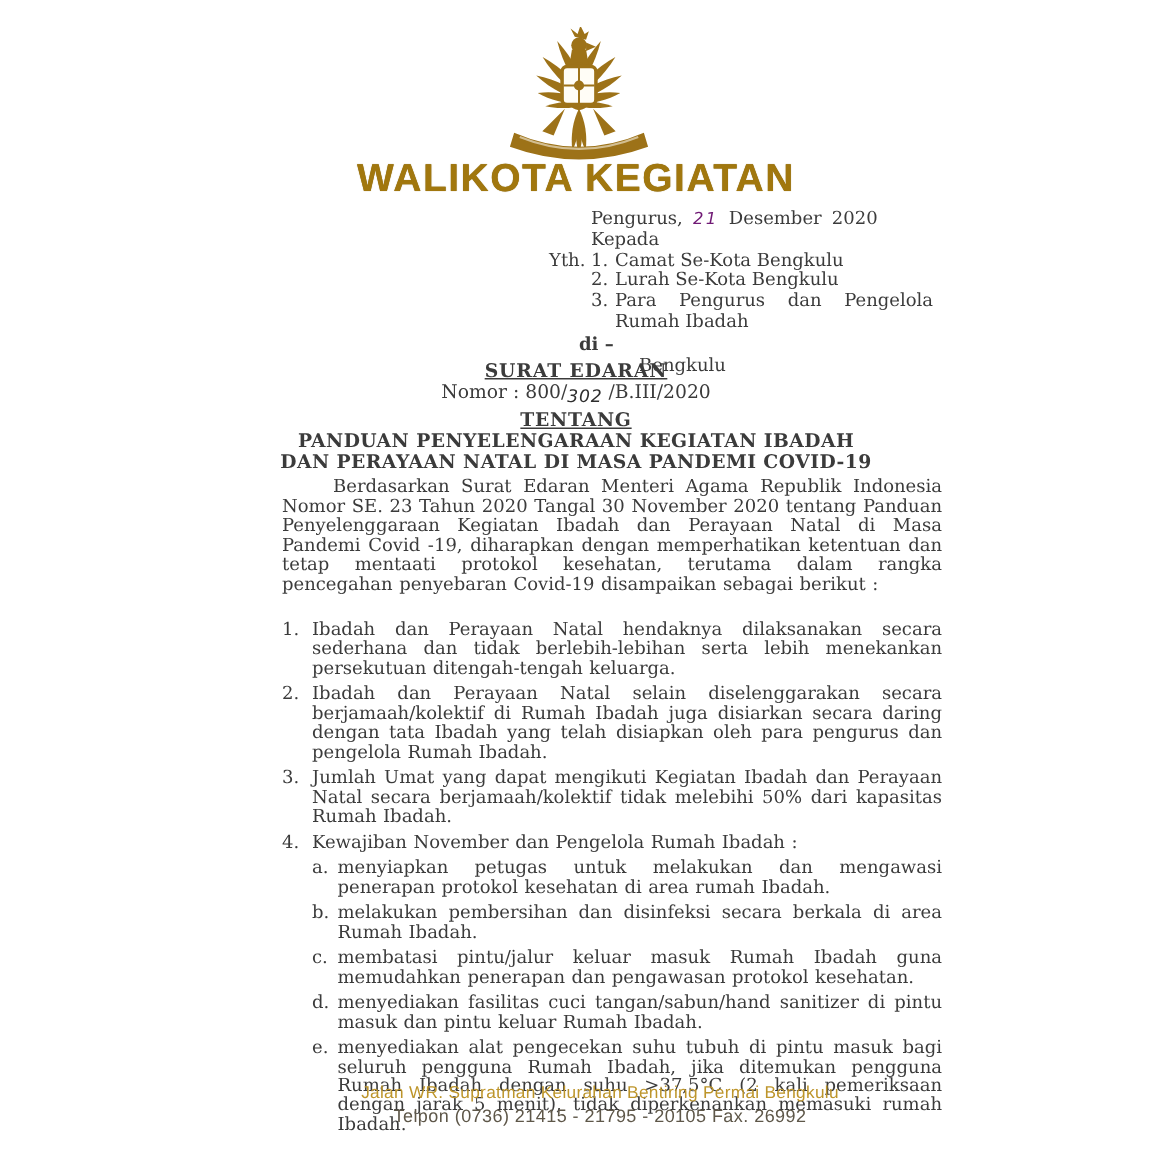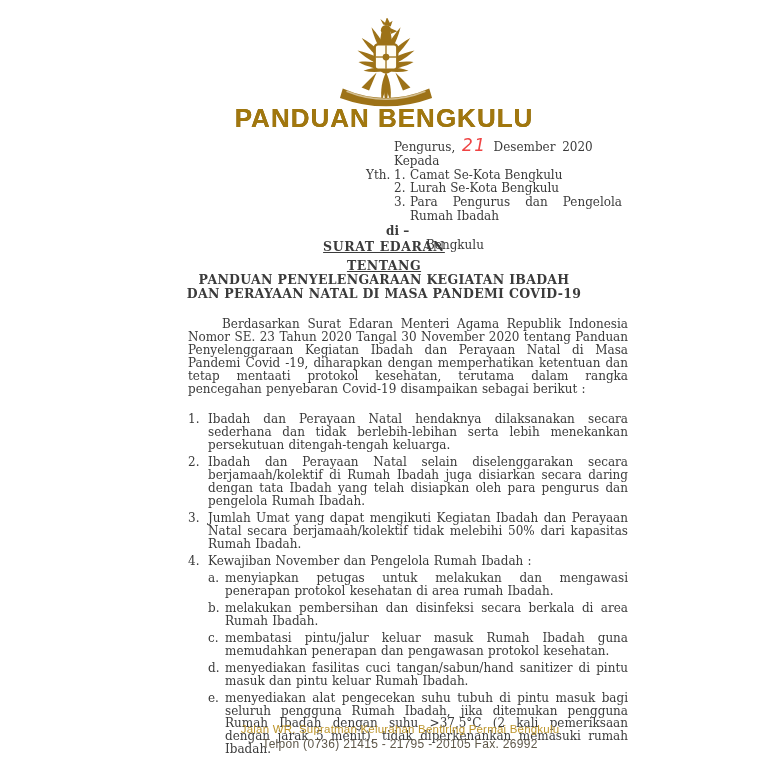--- a/index.html
+++ b/index.html
@@ -23,21 +23,21 @@
   .yth-row{display:flex;}
   .yth-label{width:28px;flex:none;}
   .recipients{flex:1;}
   .recipient{display:flex;}
   .r-num{width:16px;flex:none;}
   .r-text{flex:1;text-align:justify;}
   .di-line{padding-left:20px;margin-top:1px;font-weight:bold;}
   .place-line{padding-left:60px;}
   .hand{
     font-family:"DejaVu Sans", sans-serif;font-style:italic;
-    font-size:17px;letter-spacing:1.5px;color:#ef4444;
+    font-size:11px;letter-spacing:1.5px;color:#701a75;
   }
   .hand-num{
     font-family:"DejaVu Sans", sans-serif;font-style:italic;
     font-size:11.5px;letter-spacing:0.5px;color:#2e2e2e;
     position:relative;top:2.5px;
   }
   
   .title-block{position:absolute;top:240px;left:0;width:100%;text-align:center;font-size:12.5px;line-height:14px;}
   .doc-type{font-weight:bold;text-decoration:underline;letter-spacing:0.6px;}
   .nomor{margin-top:0px;}
@@ -105,21 +105,21 @@
       <path d="M14 75 Q60 95 106 75 L109 85 Q60 103 11 85 Z"></path>
     </g>
 
     <rect x="48" y="28" width="24" height="27" rx="3.5" fill="#fffdf6" stroke="#9d7218" stroke-width="2.5"></rect>
     <line x1="49" y1="41.5" x2="71" y2="41.5" stroke="#9d7218" stroke-width="1.4"></line>
     <line x1="60" y1="29" x2="60" y2="54" stroke="#9d7218" stroke-width="1.4"></line>
     <circle cx="60" cy="41.5" r="3.6" fill="#9d7218"></circle>
     <path d="M18 78 Q60 95 102 78" stroke="#fffdf6" stroke-width="1.6" fill="none" opacity="0.55"></path>
   </svg>
 
-  <div class="org-title">PANDUAN BENGKULU</div>
+  <div class="org-title">WALIKOTA KEGIATAN</div>
 
   <div class="address-block">
     <div class="date-line">
       <span>Pengurus,</span>
       <span class="hand">21</span>
       <span>Desember 2020</span>
     </div>
     <div class="kepada">Kepada</div>
     <div class="yth-row">
       <span class="yth-label">Yth.</span>
@@ -137,20 +137,23 @@
           <span class="r-text">Para Pengurus dan Pengelola Rumah Ibadah</span>
         </div>
       </div>
     </div>
     <div class="di-line">di –</div>
     <div class="place-line">Bengkulu</div>
   </div>
 
   <div class="title-block">
     <div class="doc-type">SURAT EDARAN</div>
+    <div class="nomor">
+      <span>Nomor : 800/</span><span class="hand-num">302</span><span> /B.III/2020</span>
+    </div>
     <div class="tentang">TENTANG</div>
     <div class="subject-title">PANDUAN PENYELENGARAAN KEGIATAN IBADAH</div>
     <div class="subject-title">DAN PERAYAAN NATAL DI MASA PANDEMI COVID-19</div>
   </div>
 
   <div class="body-block">
     <p class="opening">Berdasarkan Surat Edaran Menteri Agama Republik Indonesia Nomor SE. 23 Tahun 2020 Tangal 30 November 2020 tentang Panduan Penyelenggaraan Kegiatan Ibadah dan Perayaan Natal di Masa Pandemi Covid -19, diharapkan dengan memperhatikan ketentuan dan tetap mentaati protokol kesehatan, terutama dalam rangka pencegahan penyebaran Covid-19 disampaikan sebagai berikut :</p>
 
     <div class="item">
       <span class="item-num">1.</span>

